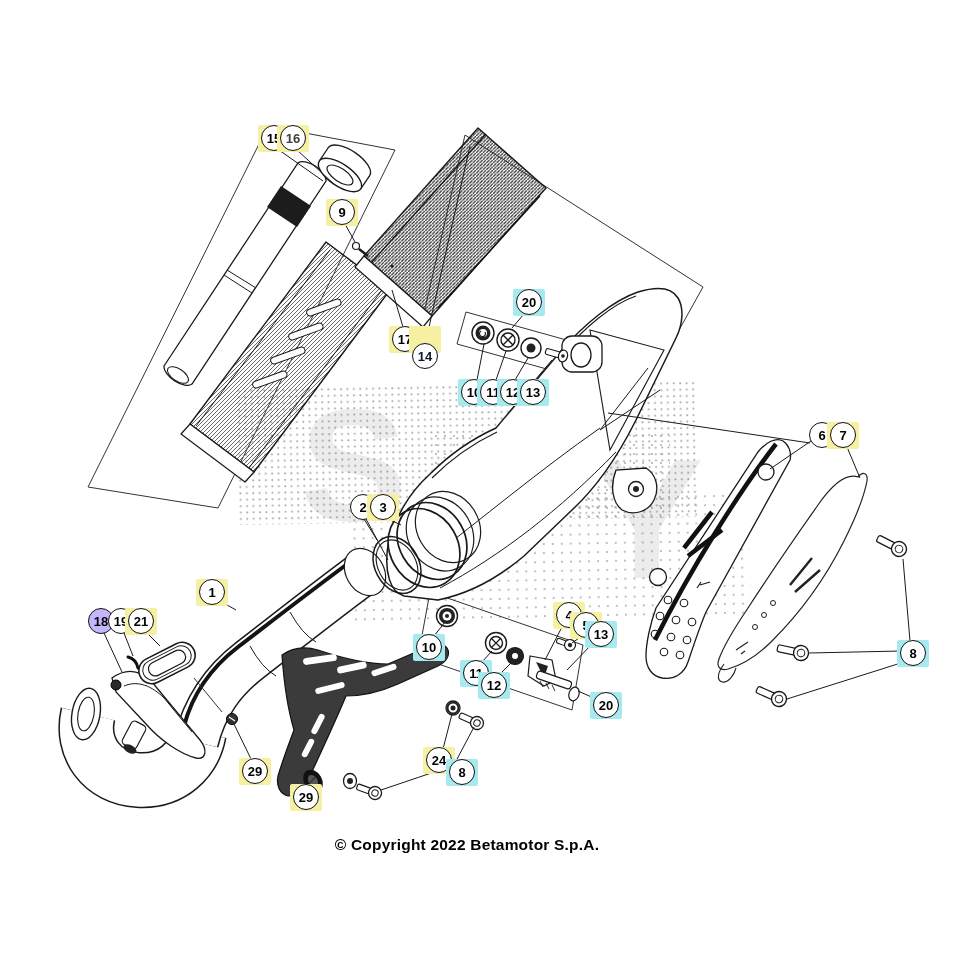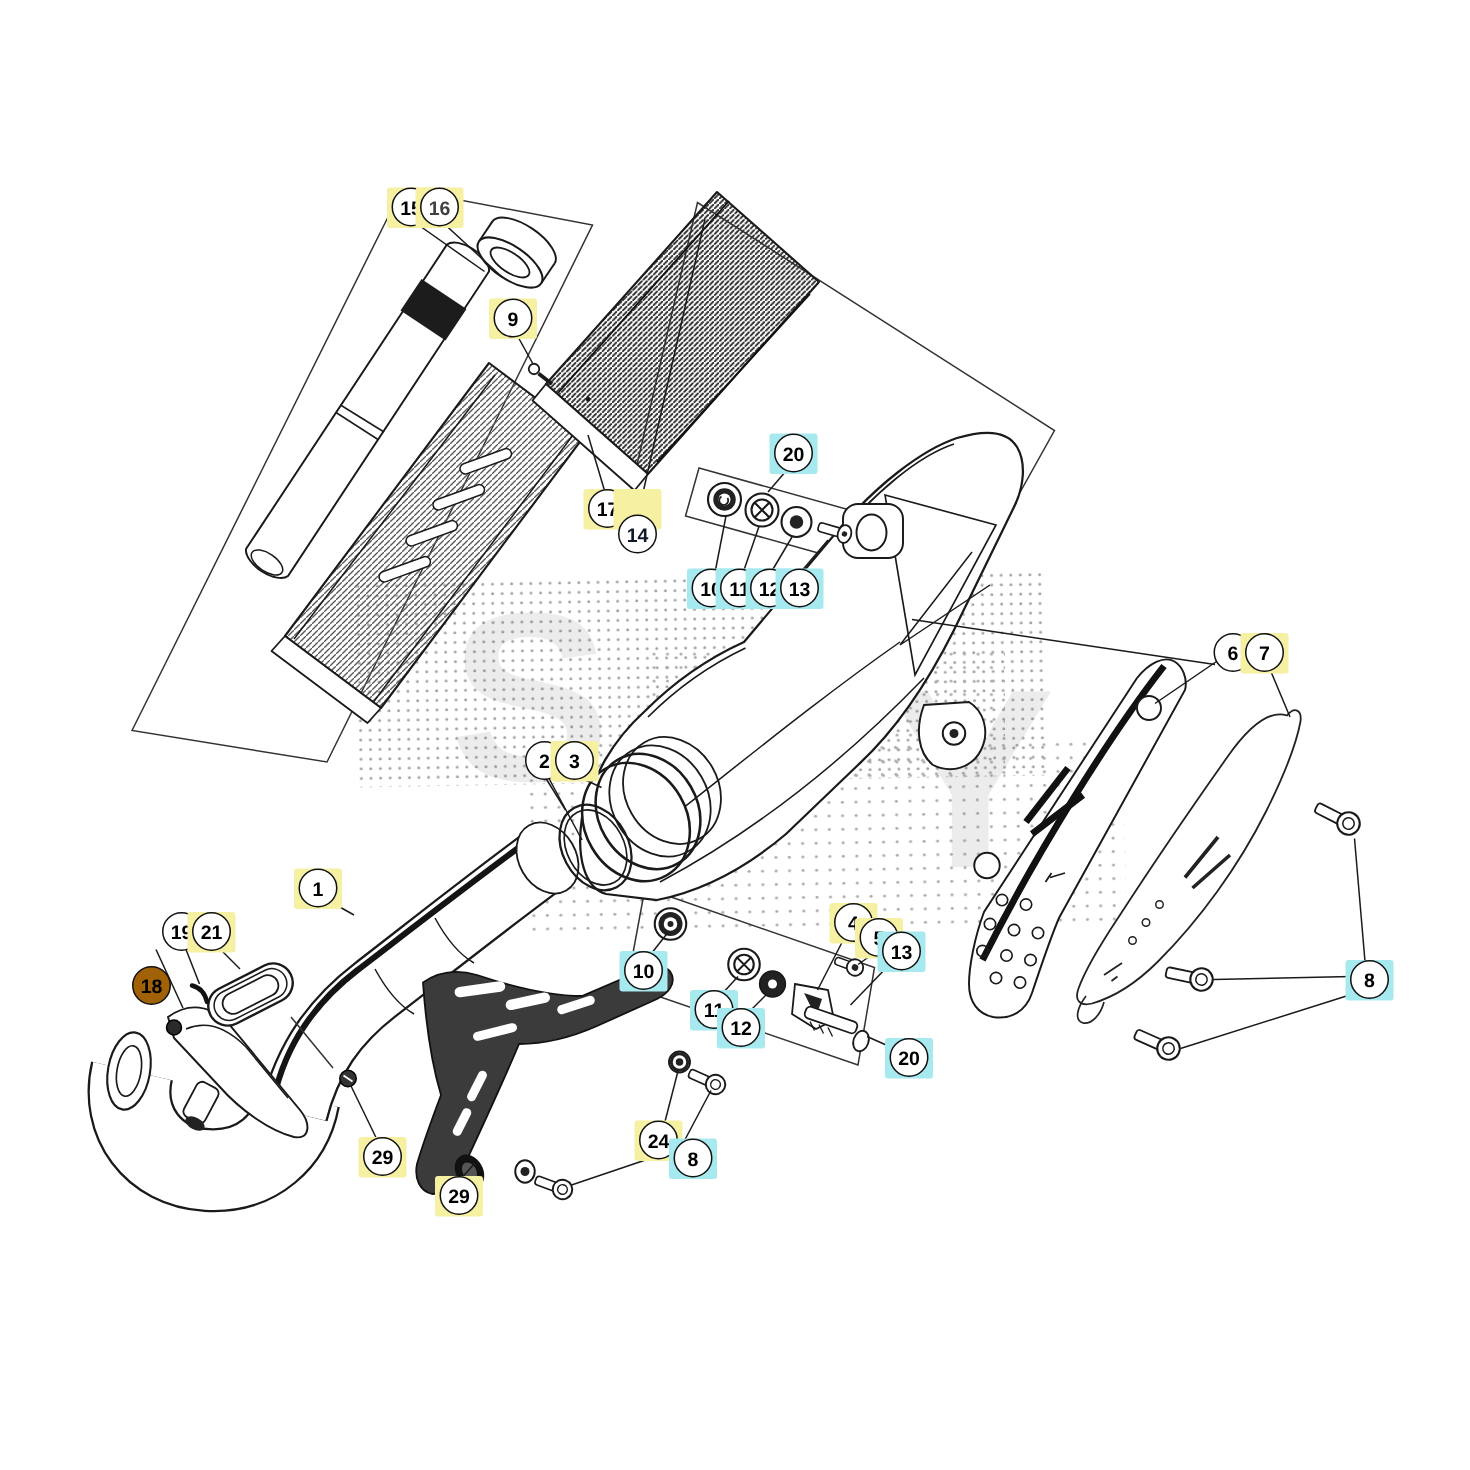--- a/index.html
+++ b/index.html
@@ -346,21 +346,21 @@
       <div class="callout" style="left: 350px; top: 494px; color: rgb(0, 0, 0); background: rgb(255, 255, 255);">2</div>
       <div class="hl-patch" style="left: 367px; top: 493.5px; background: rgb(246, 240, 162);"></div>
       <div class="callout" style="left: 370px; top: 494px; color: rgb(0, 0, 0); background: rgb(255, 255, 255);">3</div>
       <div class="callout" style="left: 809px; top: 422px; color: rgb(0, 0, 0); background: rgb(255, 255, 255);">6</div>
       <div class="hl-patch" style="left: 827px; top: 421.5px; background: rgb(246, 240, 162);"></div>
       <div class="callout" style="left: 830px; top: 422px; color: rgb(0, 0, 0); background: rgb(255, 255, 255);">7</div>
       <div class="hl-patch" style="left: 897px; top: 639.5px; background: rgb(166, 233, 239);"></div>
       <div class="callout" style="left: 900px; top: 640px; color: rgb(0, 0, 0); background: rgb(255, 255, 255);">8</div>
       <div class="hl-patch" style="left: 196px; top: 578.5px; background: rgb(246, 240, 162);"></div>
       <div class="callout" style="left: 199px; top: 579px; color: rgb(0, 0, 0); background: rgb(255, 255, 255);">1</div>
-      <div class="callout" style="left: 88px; top: 608px; color: rgb(0, 0, 0); background: #a16207; margin-top: 36px;">18</div>
+      <div class="callout" style="left: 88px; top: 608px; color: rgb(0, 0, 0); background: #c4b5fd;">18</div>
       <div class="callout" style="left: 108px; top: 608px; color: rgb(0, 0, 0); background: rgb(255, 255, 255);">19</div>
       <div class="hl-patch" style="left: 125px; top: 607.5px; background: rgb(246, 240, 162);"></div>
       <div class="callout" style="left: 128px; top: 608px; color: rgb(0, 0, 0); background: rgb(255, 255, 255); text-align: right;">21</div>
       <div class="hl-patch" style="left: 413px; top: 633.5px; background: rgb(166, 233, 239);"></div>
       <div class="callout" style="left: 416px; top: 634px; color: rgb(0, 0, 0); background: rgb(255, 255, 255);">10</div>
       <div class="hl-patch" style="left: 460px; top: 659.5px; background: rgb(166, 233, 239);"></div>
       <div class="callout" style="left: 463px; top: 660px; color: rgb(0, 0, 0); background: rgb(255, 255, 255);">11</div>
       <div class="hl-patch" style="left: 478px; top: 671.5px; background: rgb(166, 233, 239);"></div>
       <div class="callout" style="left: 481px; top: 672px; color: rgb(0, 0, 0); background: rgb(255, 255, 255);">12</div>
       <div class="hl-patch" style="left: 553px; top: 601.5px; background: rgb(246, 240, 162);"></div>
@@ -374,14 +374,15 @@
       <div class="hl-patch" style="left: 239px; top: 757.5px; background: rgb(246, 240, 162);"></div>
       <div class="callout" style="left: 242px; top: 758px; color: rgb(0, 0, 0); background: rgb(255, 255, 255);">29</div>
       <div class="hl-patch" style="left: 290px; top: 783.5px; background: rgb(246, 240, 162);"></div>
       <div class="callout" style="left: 293px; top: 784px; color: rgb(0, 0, 0); background: rgb(255, 255, 255);">29</div>
       <div class="hl-patch" style="left: 423px; top: 746.5px; background: rgb(246, 240, 162);"></div>
       <div class="callout" style="left: 426px; top: 747px; color: rgb(0, 0, 0); background: rgb(255, 255, 255);">24</div>
       <div class="hl-patch" style="left: 446px; top: 758.5px; background: rgb(166, 233, 239);"></div>
       <div class="callout" style="left: 449px; top: 759px; color: rgb(0, 0, 0); background: rgb(255, 255, 255);">8</div>
     </div>
 
+<div class="copyright">© Copyright 2022 Betamotor S.p.A.</div>
 
 </div>
 
 </body></html>

